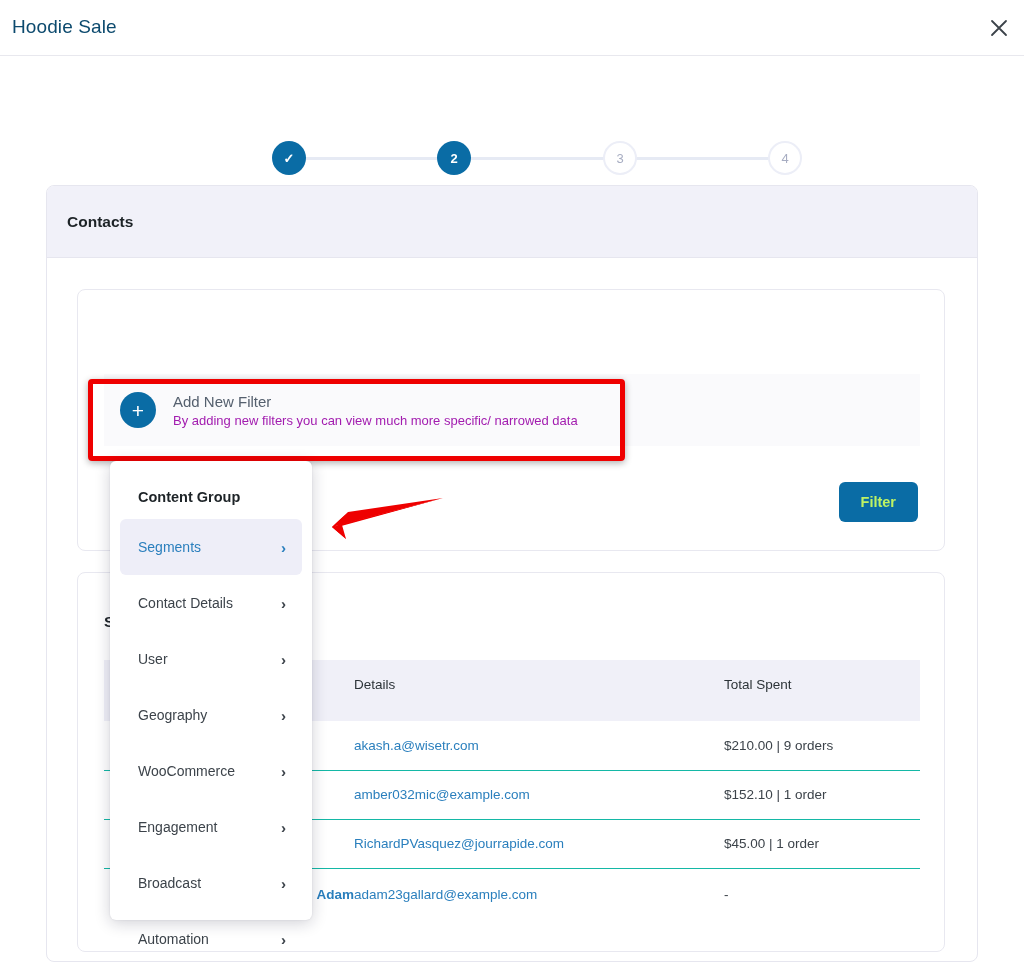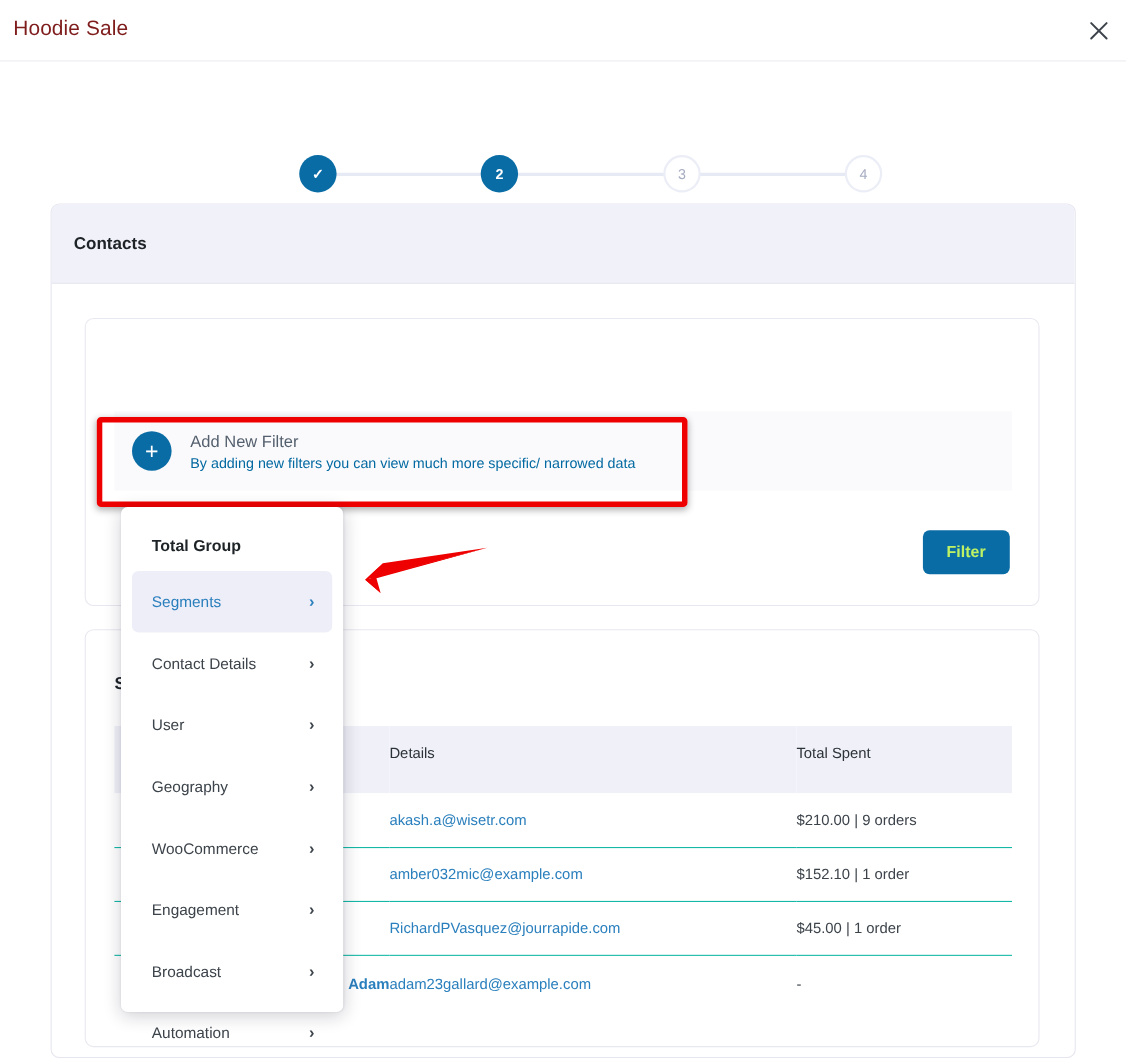--- a/index.html
+++ b/index.html
@@ -12,21 +12,21 @@
   #app { position: relative; width: 1024px; height: 962px; background: #ffffff; }
 
   
   .modal-header {
     position: absolute; left: 0; top: 0; width: 1024px; height: 56px;
     background: #ffffff;
     border-bottom: 1px solid #e8e8ee;
   }
   .modal-title {
     position: absolute; left: 12px; top: 16px;
-    font-size: 19px; color: #7f1d1d; font-weight: 400; letter-spacing: .1px;
+    font-size: 19px; color: #0c4a6e; font-weight: 400; letter-spacing: .1px;
   }
   .close-btn {
     position: absolute; right: 10px; top: 13px;
     width: 30px; height: 30px; display: flex; align-items: center; justify-content: center;
     cursor: pointer; color: #3c434a;
   }
   .close-btn svg { display:block; }
 
   
   .stepper {
@@ -85,21 +85,21 @@
     background: #fafafc;
     display: flex; align-items: center; padding-left: 16px;
   }
   .plus-circle {
     width: 36px; height: 36px; border-radius: 50%; background: #0a6ca5;
     color: #fff; display:flex; align-items:center; justify-content:center;
     font-size: 21px; line-height: 1; flex: none; font-weight: 400;
   }
   .af-text { margin-left: 17px; }
   .af-title { font-size: 15px; color: #55606e; font-weight: 400; }
-  .af-sub { font-size: 13px; color: #0369a1; margin-top: 3px; }
+  .af-sub { font-size: 13px; color: #a21caf; margin-top: 3px; }
 
   
   .red-box {
     position: absolute; left: 88px; top: 379px; width: 537px; height: 82px;
     border: 5px solid #ef0000; border-radius: 4px; z-index: 40;
     pointer-events: none;
     box-shadow: 0 2px 7px rgba(0,0,0,.32);
   }
 
   .filter-btn {
@@ -258,21 +258,21 @@
             <td class="c-name"><span class="name-link">Adam</span></td>
             <td class="c-det"><span class="email">adam23gallard@example.com</span></td>
             <td class="c-spent">-</td>
           </tr>
         </tbody>
       </table>
     </div>
   </div>
 
   <div class="dropdown">
-    <div class="dd-title">Total Group</div>
+    <div class="dd-title">Content Group</div>
 
     <div class="dd-item sel">
       <span>Segments</span>
       <span class="chev">›</span>
     </div>
     <div class="dd-item">
       <span>Contact Details</span>
       <span class="chev">›</span>
     </div>
     <div class="dd-item">

